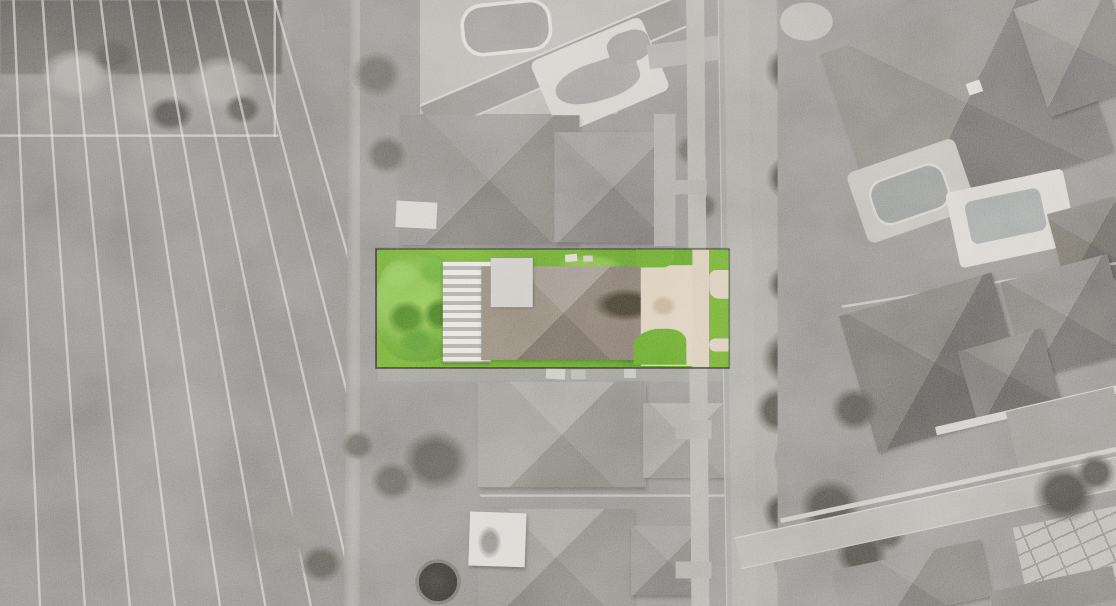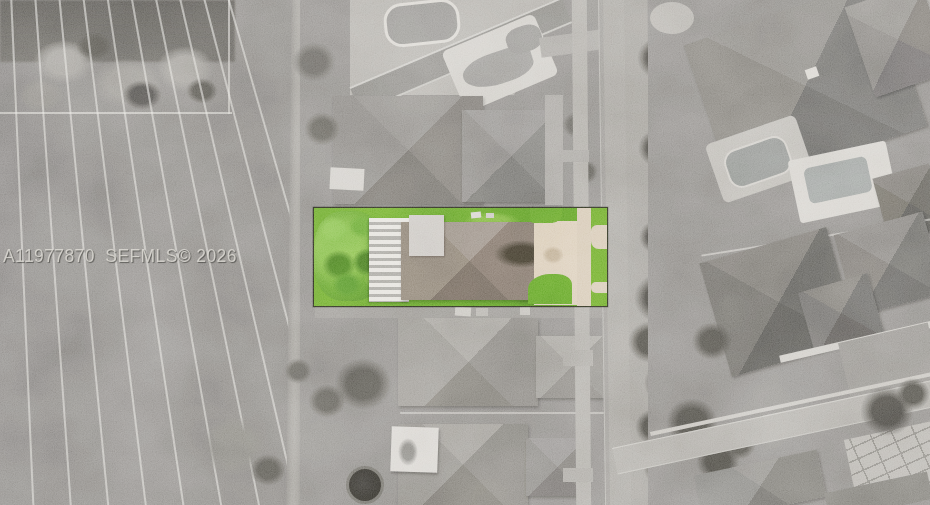--- a/index.html
+++ b/index.html
@@ -198,15 +198,14 @@
     <filter id="grain">
         <feTurbulence type="fractalNoise" baseFrequency="0.9" numOctaves="2" seed="7" stitchTiles="stitch"></feTurbulence>
         <feColorMatrix type="saturate" values="0"></feColorMatrix>
         <feComponentTransfer>
           <feFuncA type="linear" slope="0" intercept="1"></feFuncA>
         </feComponentTransfer>
       </filter>
     <rect width="930" height="505" filter="url(#grain)"></rect>
   </svg>
 
-  <div id="watermark">A11977870  SEFMLS© 2026</div>
 
 </div>
 
 </body></html>

